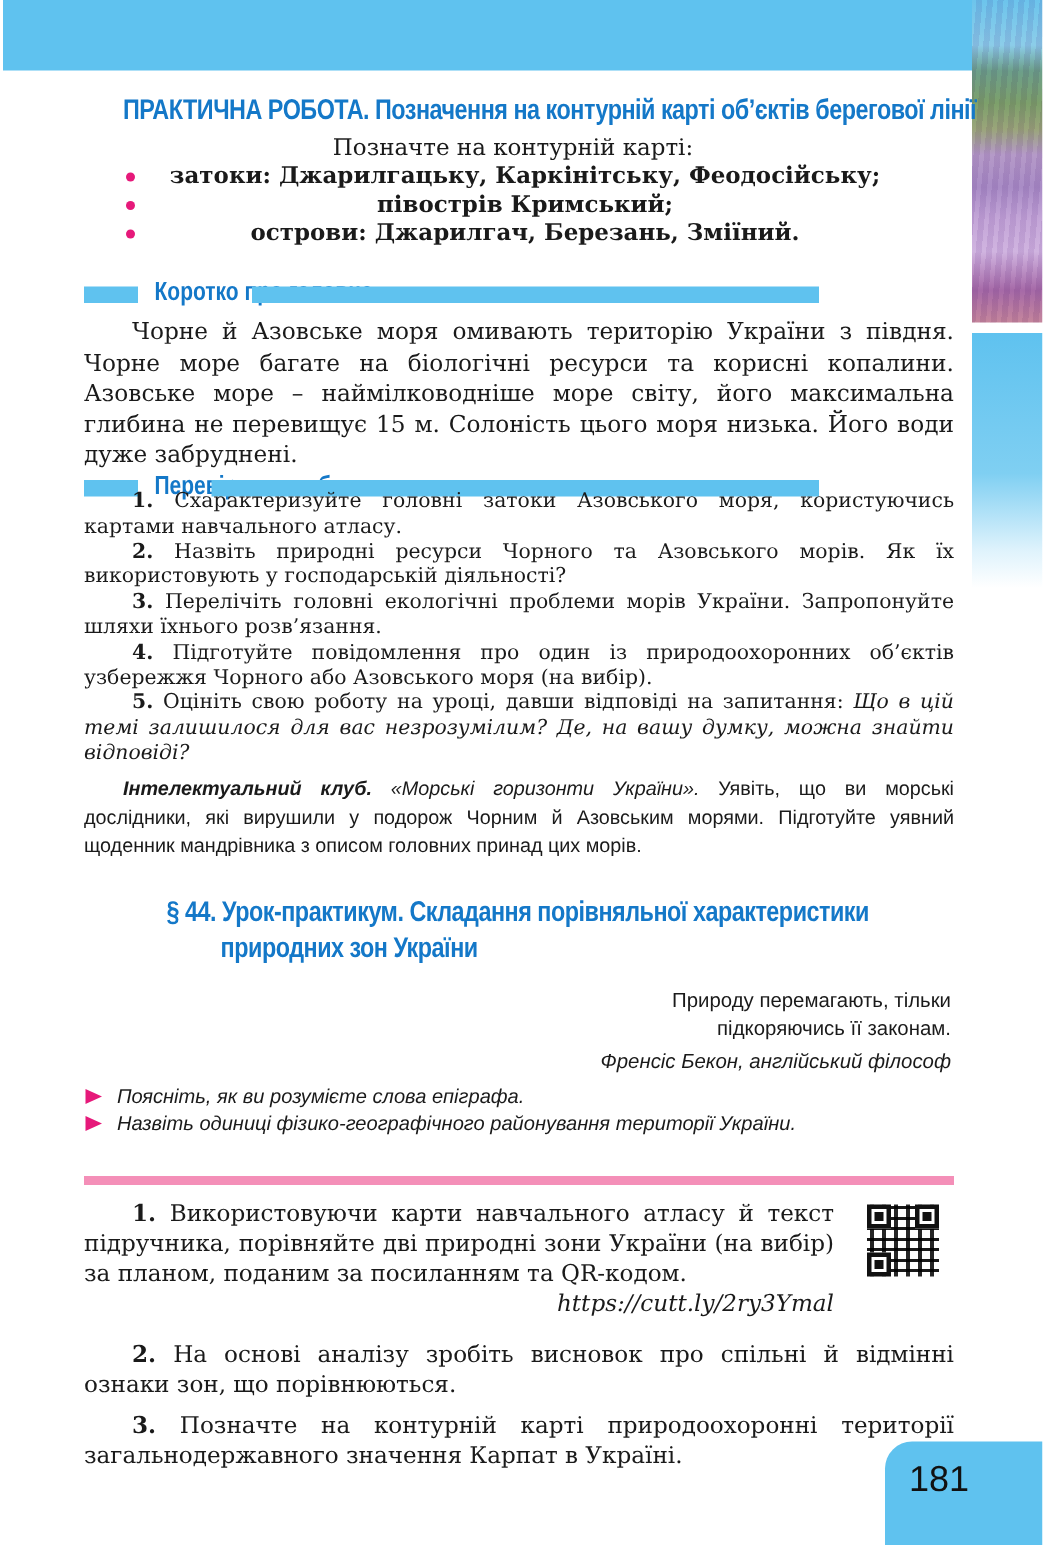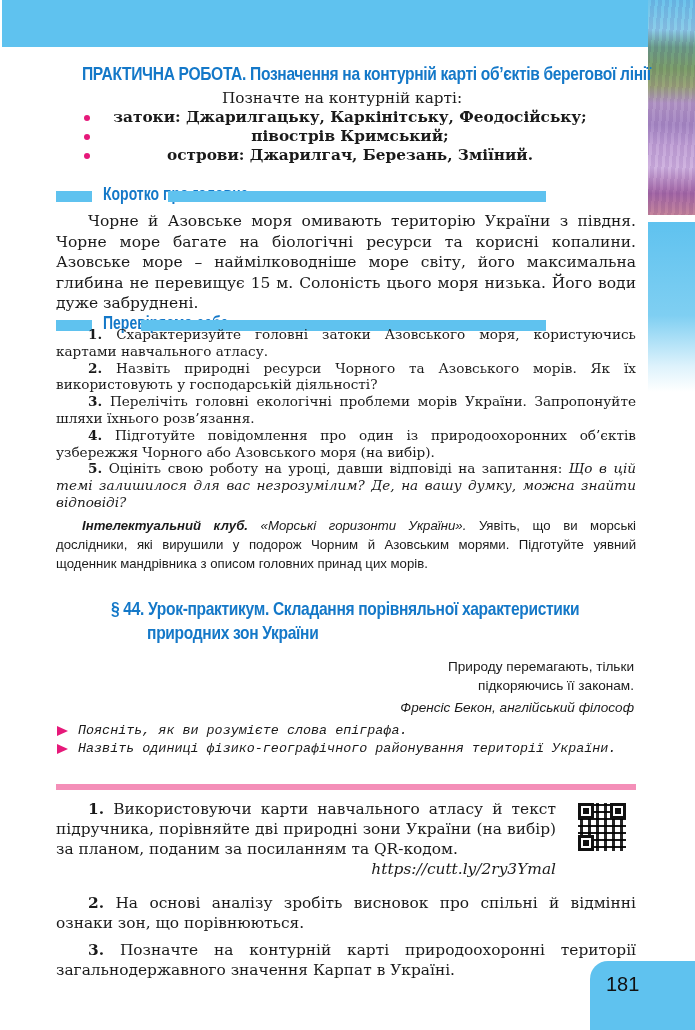--- a/index.html
+++ b/index.html
@@ -67,21 +67,21 @@
   .club .club-label { font-weight: bold; font-style: italic; }
   .club .club-title { font-style: italic; }
   .lesson-title { position: absolute; left: 111px; top: 597px; font-size: 19px; line-height: 24px; width: 700px; }
   .lesson-title .l2 { display: block; padding-left: 44px; }
   .epigraph {
     position: absolute; right: 61px; top: 657px; text-align: right;
     font-family: "Liberation Sans", sans-serif; font-size: 13.6px; line-height: 19px;
   }
   .epigraph .author { font-style: italic; margin-top: 3px; display: block; }
   .prompts {
-    position: absolute; left: 56px; top: 722px; font-family: Liberation Mono, monospace;
+    position: absolute; left: 56px; top: 722px; font-family: Liberation Sans, sans-serif;
     font-size: 13.4px; line-height: 18px; font-style: italic;
   }
   .prompts div { position: relative; padding-left: 22px; }
   .prompts .tri {
     position: absolute; left: 1px; top: 4px; width: 0; height: 0;
     border-top: 5.5px solid transparent; border-bottom: 5.5px solid transparent; border-left: 11px solid #e6197a;
   }
   .pink-sep { position: absolute; left: 56px; top: 784px; width: 580px; height: 6px; background: #f48fb8; }
   .tasks { left: 56px; top: 799px; width: 580px; font-size: 15.4px; line-height: 20px; text-align: justify; }
   .tasks p { margin: 0; text-indent: 32px; }
@@ -98,21 +98,21 @@
   }
   .qr .finder {
     position: absolute; width: 10px; height: 10px; border: 3px solid #111; background: #fff;
   }
   .qr .finder::after { content: ""; position: absolute; left: 2px; top: 2px; width: 6px; height: 6px; background: #111; }
   .page-num-box {
     position: absolute; left: 590px; top: 961px; width: 105px; height: 69px;
     background: #5fc2ef; border-top-left-radius: 18px;
   }
   .page-num {
-    position: absolute; left: 16px; top: 12px; font-family: "Liberation Sans", sans-serif; font-size: 20px; color: #111;
+    position: absolute; left: 16px; top: 12px; font-family: "Liberation Sans", sans-serif; font-size: 24px; color: #111;
   }
 </style>
 </head>
 <body>
 
 <div class="top-band"></div>
 <div class="photo-strip"></div>
 <div class="side-strip"></div>
 
 <div class="heading-blue practical-title">ПРАКТИЧНА РОБОТА. Позначення на контурній карті об’єктів берегової лінії</div>

